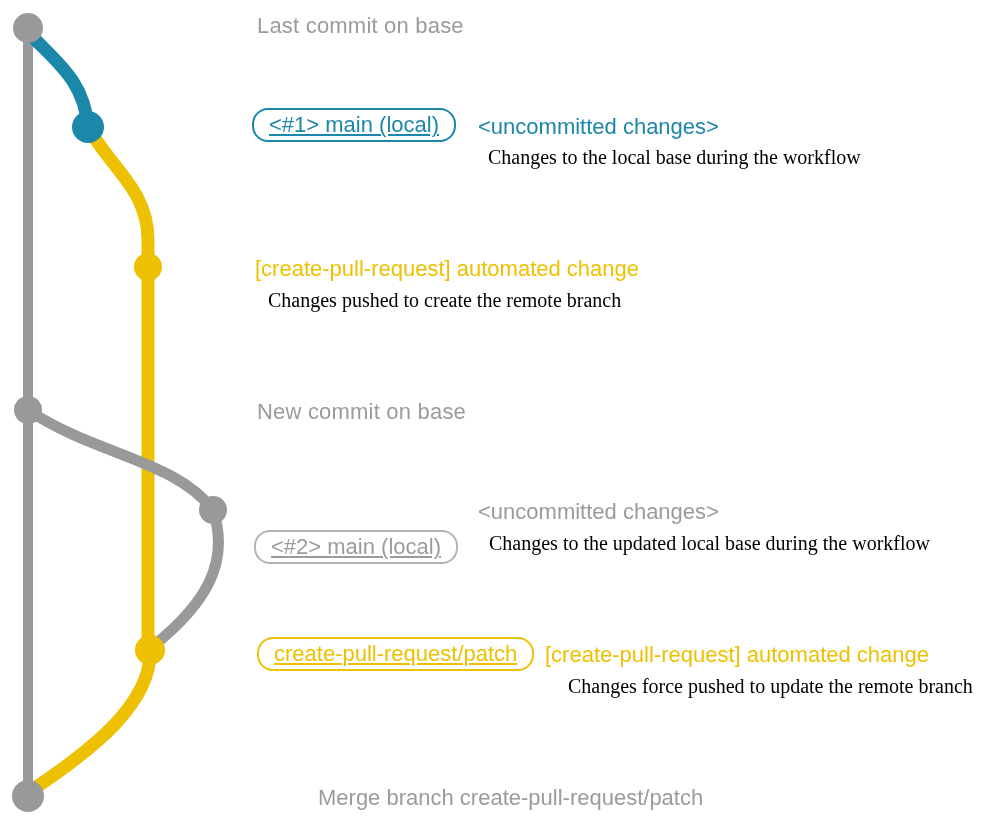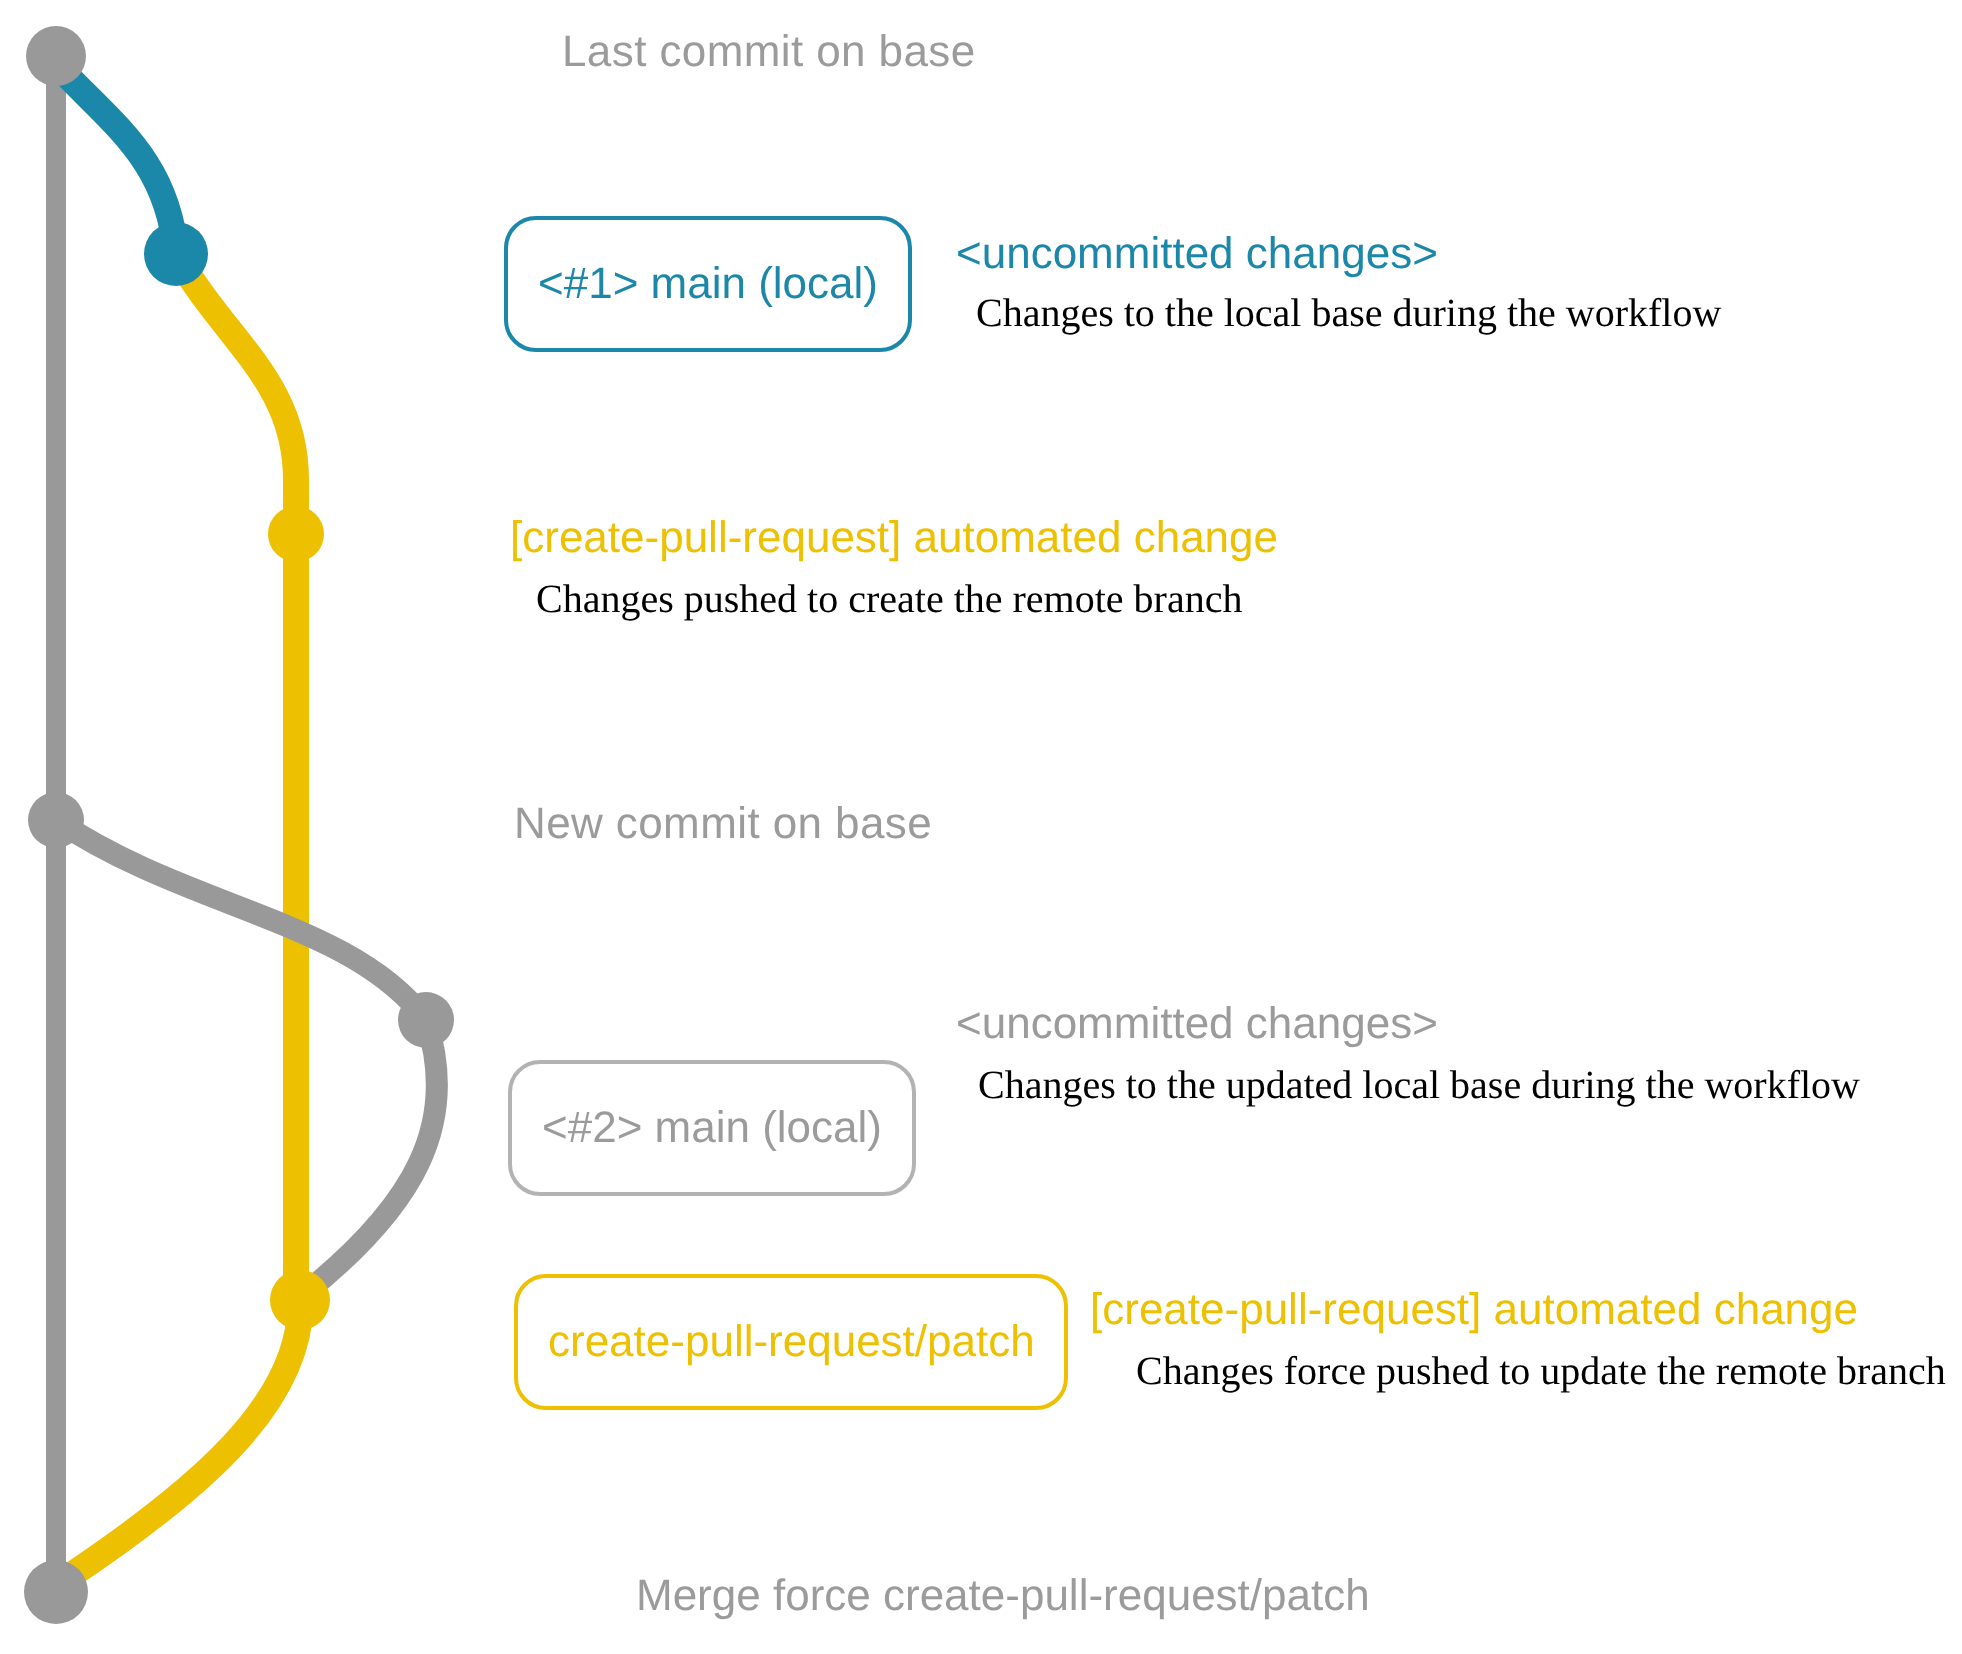--- a/index.html
+++ b/index.html
@@ -18,21 +18,21 @@
   .fill-teal{fill:var(--teal);}
   .fill-yellow{fill:var(--yellow);}
 
   .abs{position:absolute;white-space:nowrap;}
 
   .section-title{
     font-size:22px;color:var(--gray-text);letter-spacing:.2px;
   }
   .pill{
     display:inline-block;border:2px solid;border-radius:16px;
-    padding:19px 15px;font-size:22px;line-height:26px;background:#fff;
+    padding:2px 15px;font-size:22px;line-height:26px;background:#fff;text-decoration:underline;
   }
   .pill.teal{border-color:var(--teal);color:var(--teal);}
   .pill.yellow{border-color:var(--yellow);color:var(--yellow);}
   .pill.gray{border-color:var(--gray-border);color:var(--gray-text);}
 
   .headline{font-size:22px;line-height:26px;}
   .headline.teal{color:var(--teal);}
   .headline.yellow{color:var(--yellow);}
   .headline.gray{color:var(--gray-text);}
 
@@ -62,34 +62,34 @@
 
     <circle cx="28" cy="28" r="15" class="fill-gray"></circle>
     <circle cx="88" cy="127" r="16" class="fill-teal"></circle>
     <circle cx="148" cy="267" r="14" class="fill-yellow"></circle>
     <circle cx="28" cy="410" r="14" class="fill-gray"></circle>
     <circle cx="213" cy="510" r="14" class="fill-gray"></circle>
     <circle cx="150" cy="650" r="15" class="fill-yellow"></circle>
     <circle cx="28" cy="796" r="16" class="fill-gray"></circle>
   </svg>
 
-  <div class="abs section-title" style="left:257px;top:13px;margin-left:24px;">Last commit on base</div>
+  <div class="abs section-title" style="left:257px;top:13px;">Last commit on base</div>
 
   <div class="abs pill teal" style="left:252px;top:108px;">&lt;#1&gt; main (local)</div>
   <div class="abs headline teal" style="left:478px;top:114px;">&lt;uncommitted changes&gt;</div>
   <div class="abs note" style="left:488px;top:145px;">Changes to the local base during the workflow</div>
 
   <div class="abs headline yellow" style="left:255px;top:256px;">[create-pull-request] automated change</div>
   <div class="abs note" style="left:268px;top:288px;">Changes pushed to create the remote branch</div>
 
   <div class="abs section-title" style="left:257px;top:399px;">New commit on base</div>
 
   <div class="abs pill gray" style="left:254px;top:493px;margin-top:37px;">&lt;#2&gt; main (local)</div>
   <div class="abs headline gray" style="left:478px;top:499px;">&lt;uncommitted changes&gt;</div>
   <div class="abs note" style="left:489px;top:531px;text-align:right;">Changes to the updated local base during the workflow</div>
 
   <div class="abs pill yellow" style="left:257px;top:637px;">create-pull-request/patch</div>
   <div class="abs headline yellow" style="left:545px;top:642px;">[create-pull-request] automated change</div>
   <div class="abs note" style="left:568px;top:674px;">Changes force pushed to update the remote branch</div>
 
-  <div class="abs headline gray" style="left:318px;top:785px;">Merge force create-pull-request/patch</div>
+  <div class="abs headline gray" style="left:318px;top:785px;">Merge branch create-pull-request/patch</div>
 
 </div>
 
 </body></html>

